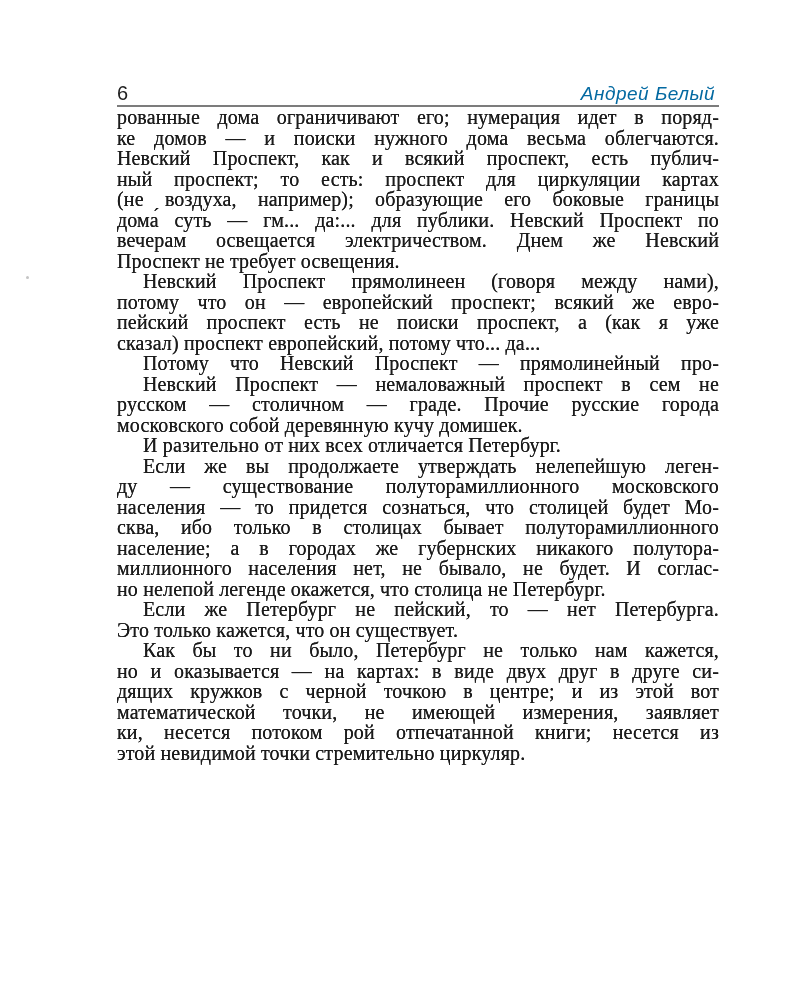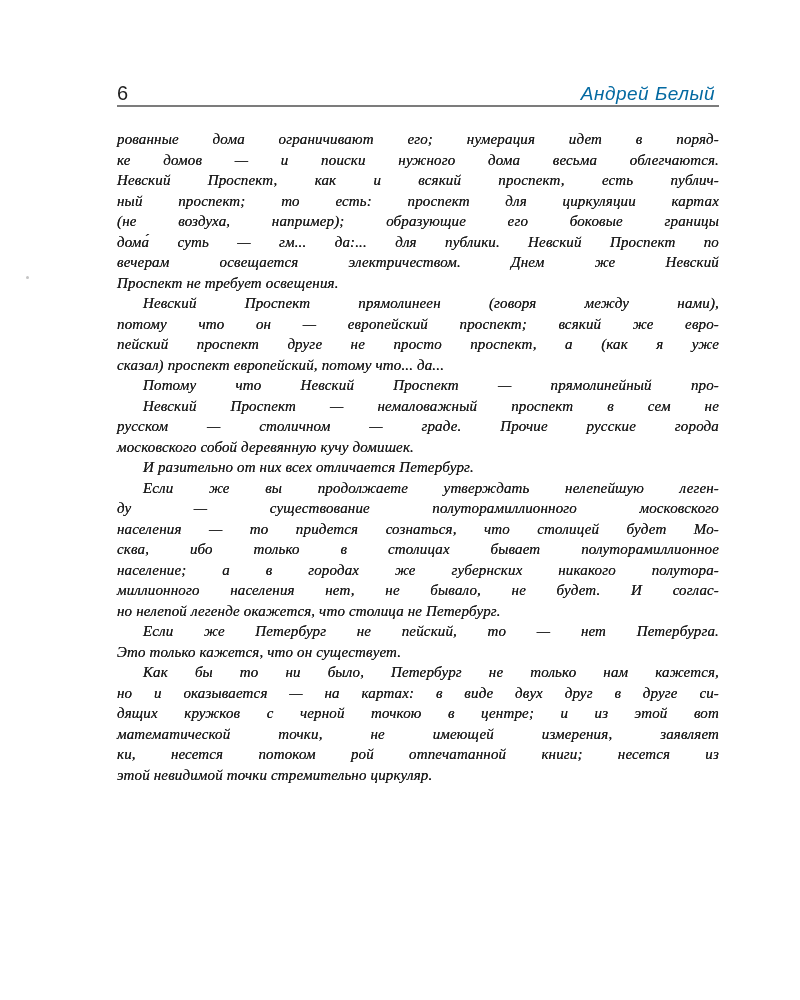--- a/index.html
+++ b/index.html
@@ -40,26 +40,24 @@
     letter-spacing: 0.5px;
     color: #0369a1;
     padding-right: 4px;
   }
   .rule {
     margin-top: 1px;
     height: 2px;
     background: #7c7c7c;
   }
   .page-body {
-    margin-top: 22px;
-    font-size: 15px;
+    font-size: 20px;
     line-height: 20.5px;
     letter-spacing: 0.15px;
     text-shadow: 0 0 0.35px currentColor;
-    font-style: italic;
   }
   .para { margin: 0; padding: 0; }
   .ln {
     text-align: justify;
     text-align-last: justify;
     white-space: normal;
   }
   .ln.last {
     text-align: center;
     text-align-last: left;
@@ -100,21 +98,21 @@
         <div class="ln">ный проспект; то есть: проспект для циркуляции картах</div>
         <div class="ln">(не воздуха, например); образующие его боковые границы</div>
         <div class="ln">дома́ суть — гм... да:... для публики. Невский Проспект по</div>
         <div class="ln">вечерам освещается электричеством. Днем же Невский</div>
         <div class="ln last">Проспект не требует освещения.</div>
       </div>
 
       <div class="para">
         <div class="ln ind">Невский Проспект прямолинеен (говоря между нами),</div>
         <div class="ln">потому что он — европейский проспект; всякий же евро-</div>
-        <div class="ln">пейский проспект друге не просто проспект, а (как я уже</div>
+        <div class="ln">пейский проспект есть не поиски проспект, а (как я уже</div>
         <div class="ln last">сказал) проспект европейский, потому что... да...</div>
       </div>
 
       <div class="para">
         <div class="ln ind">Потому что Невский Проспект — прямолинейный про-</div>
       </div>
 
       <div class="para">
         <div class="ln ind">Невский Проспект — немаловажный проспект в сем не</div>
         <div class="ln">русском — столичном — граде. Прочие русские города</div>
@@ -122,21 +120,21 @@
       </div>
 
       <div class="para">
         <div class="ln ind last">И разительно от них всех отличается Петербург.</div>
       </div>
 
       <div class="para">
         <div class="ln ind">Если же вы продолжаете утверждать нелепейшую леген-</div>
         <div class="ln">ду — существование полуторамиллионного московского</div>
         <div class="ln">населения — то придется сознаться, что столицей будет Мо-</div>
-        <div class="ln">сква, ибо только в столицах бывает полуторамиллионное</div>
+        <div class="ln">сква, ибо только в столицах бывает полуторамиллионного</div>
         <div class="ln">население; а в городах же губернских никакого полутора-</div>
         <div class="ln">миллионного населения нет, не бывало, не будет. И соглас-</div>
         <div class="ln last">но нелепой легенде окажется, что столица не Петербург.</div>
       </div>
 
       <div class="para">
         <div class="ln ind">Если же Петербург не пейский, то — нет Петербурга.</div>
         <div class="ln last">Это только кажется, что он существует.</div>
       </div>
 

